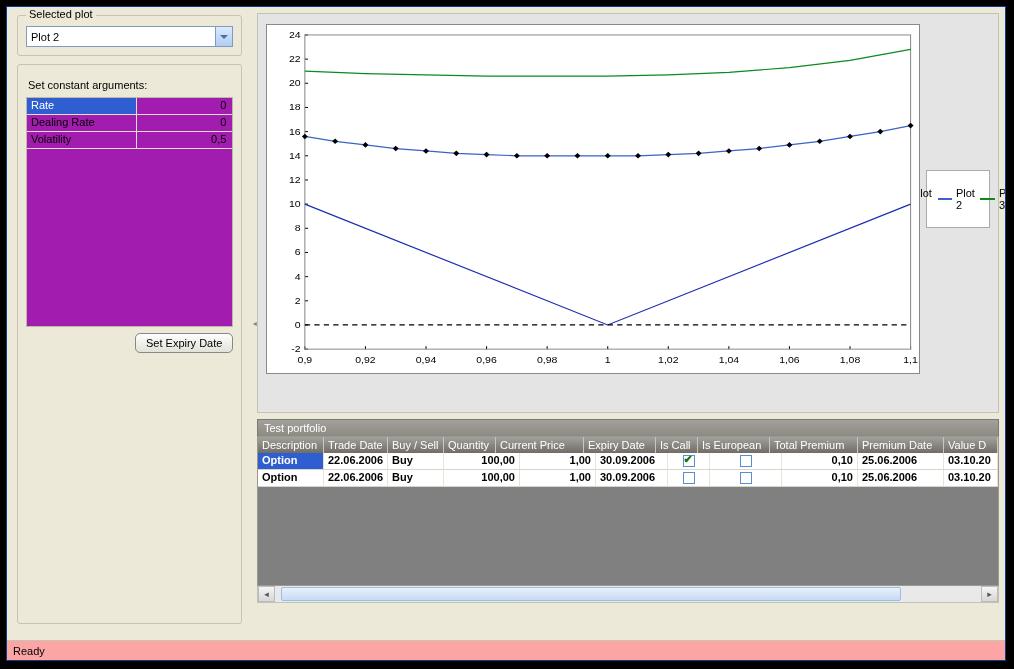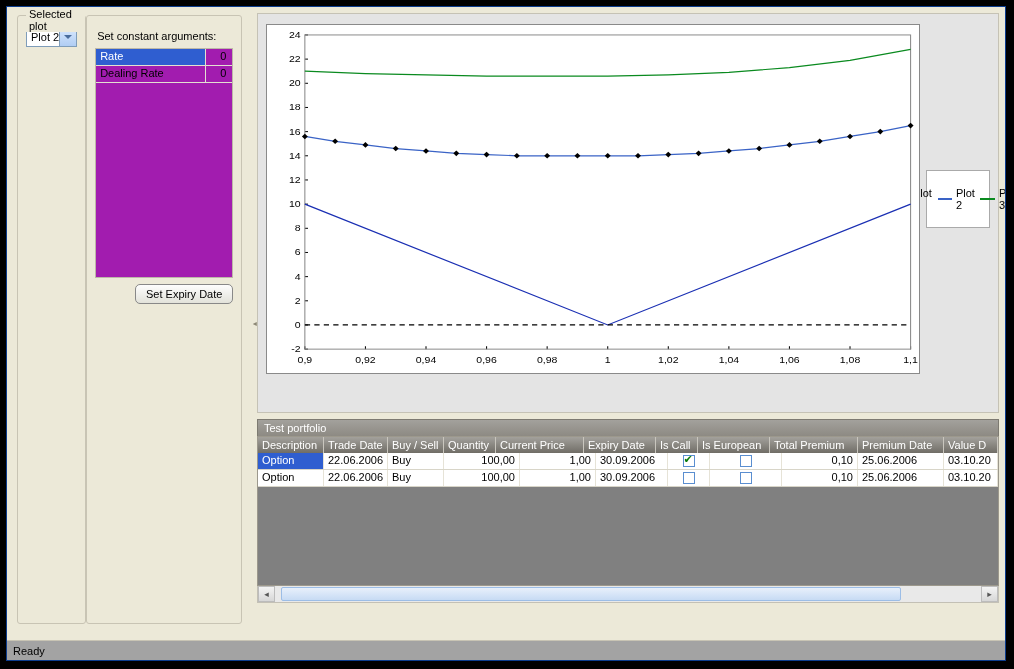--- a/index.html
+++ b/index.html
@@ -49,21 +49,21 @@
   .body {
     flex: 1;
     display: flex;
     background: #ece9d8;
     overflow: hidden;
   }
   .left {
     width: 265px;
     padding: 8px 10px;
     display: flex;
-    flex-direction: row;
+    flex-direction: column;
   }
   .group {
     border: 1px solid #c8c4b4;
     border-radius: 3px;
     padding: 10px 8px 8px 8px;
     margin-bottom: 8px;
     position: relative;
     background: #ece9d8;
   }
   .group-label {
@@ -138,38 +138,38 @@
     background: linear-gradient(#a3a19c,#8d8a83);
     color:#fff; font-size:11px; padding:2px 6px;
     border:1px solid #7d7a71; border-bottom:none;
   }
   .grid {
     border:1px solid #9c988c; background:#808080;
     display:flex; flex-direction:column; height: 150px;
   }
   .grid-head { display:flex; background: linear-gradient(#a3a19c,#706d66); color:#fff; font-size:11px; }
   .gh { border-right:1px solid #c9c6be; padding:2px 4px; text-align:left; }
-  .grid-body { background:#fff; }
+  .grid-body { background:#fff;font-weight:bold; }
   .grid-row { display:flex; border-bottom:1px solid #d8d5c8; height:17px; }
   .gc { border-right:1px solid #e6e3d7; padding:1px 4px; overflow:hidden; white-space:nowrap; }
   .gc.center { text-align:center; }
   .gc.right { text-align:right; }
   .grid-row.sel .gc:first-child { background:#2f5ed0; color:#fff; }
   .chk { width:12px; height:12px; border:1px solid #5a8ed0; display:inline-block; vertical-align:middle; background:#fff; position:relative;}
   .chk.on::after { content:"✔"; color:#0a7a0a; font-size:11px; position:absolute; top:-3px; left:0;}
   .hscroll {
     height:17px; background:#efefef; display:flex; align-items:stretch;
     border:1px solid #c3c0b5; border-top:none;
   }
   .hscroll .arrowb { width:17px; background:linear-gradient(#f4f4f4,#d7d7d7); border:1px solid #bcbcbc; display:flex;align-items:center;justify-content:center;font-size:9px;color:#555;}
   .hscroll .track { flex:1; position:relative; background:#e9e9e9;}
   .hscroll .thumb { position:absolute; left:6px; right:80px; top:1px; bottom:1px; background:linear-gradient(#e8f0fb,#c7dbf4); border:1px solid #9cbde6; border-radius:2px;}
   .statusbar {
     height: 20px; border-top:1px solid #c8c4b4; padding: 2px 6px; font-size:11px;
-    background:#a3a3a3; display:flex; align-items:center;
+    background:#fca5a5; display:flex; align-items:center;
   }
   .col-desc{width:66px}.col-td{width:64px}.col-bs{width:56px}.col-qty{width:52px}
   .col-cp{width:88px}.col-ed{width:72px}.col-ic{width:42px}.col-ie{width:72px}
   .col-tp{width:88px}.col-pd{width:86px}.col-vd{width:54px}
 </style>
 </head>
 <body>
 
 <div class="window">
 
@@ -187,20 +187,24 @@
       <div class="group constants" style="flex:1">
         <div class="lbl">Set constant arguments:</div>
         <div class="const-table">
           <div class="const-row sel">
             <div class="c1">Rate</div>
             <div class="c2">0</div>
           </div>
           <div class="const-row">
             <div class="c1">Dealing Rate</div>
             <div class="c2">0</div>
+          </div>
+          <div class="const-row">
+            <div class="c1">Volatility</div>
+            <div class="c2">0,5</div>
           </div>
         </div>
         <div class="btn-row">
           <button class="btn">Set Expiry Date</button>
         </div>
       </div>
     </div>
 
     <div class="splitter"></div>
 

